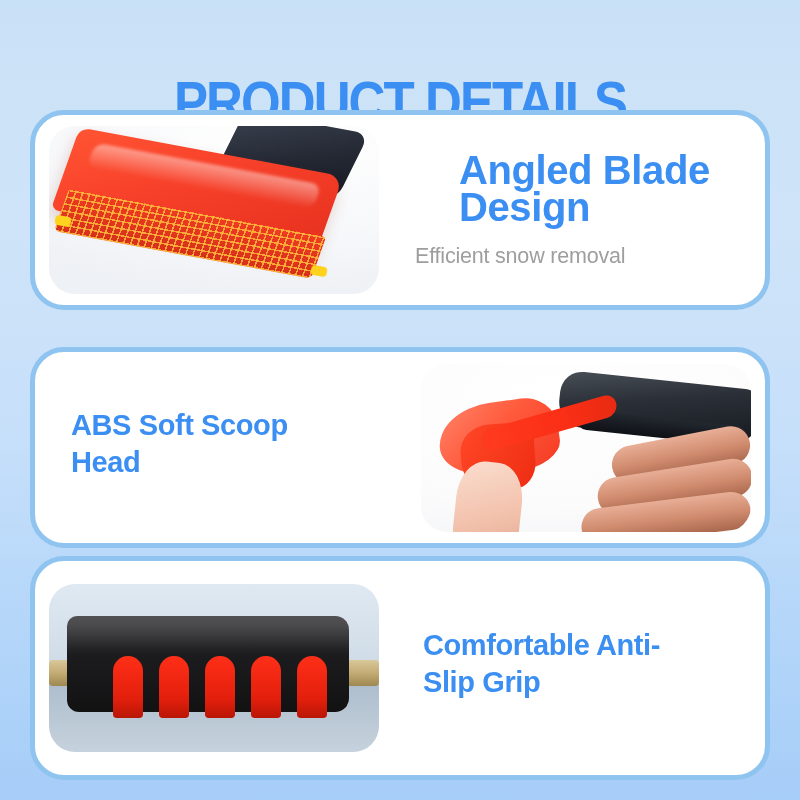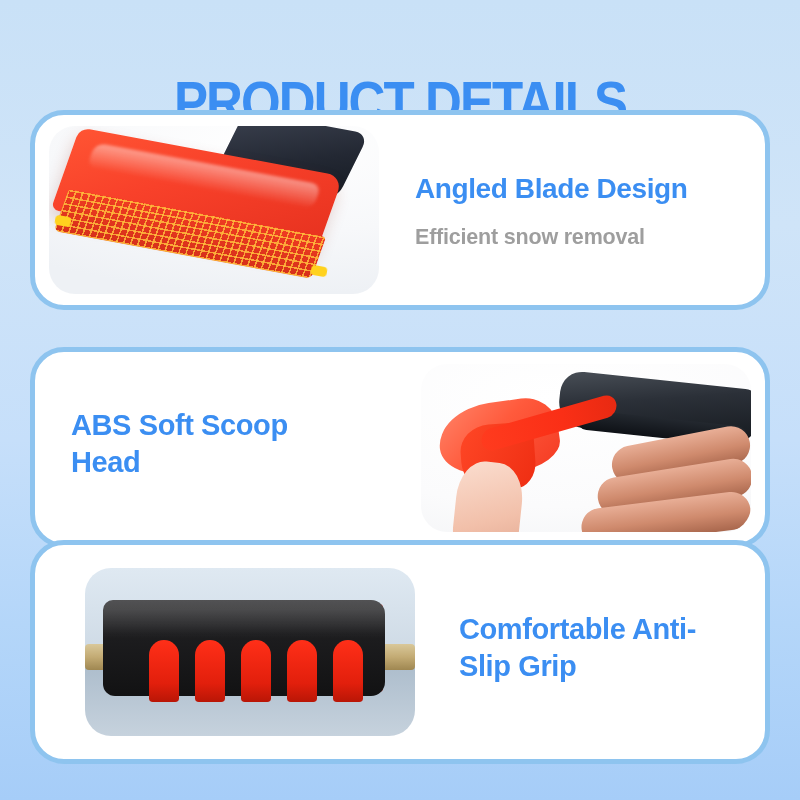--- a/index.html
+++ b/index.html
@@ -54,21 +54,21 @@
     box-sizing: border-box;
     background: #ffffff;
     border: 5px solid #8ec4ef;
     border-radius: 34px;
     display: flex;
     align-items: center;
     overflow: hidden;
   }
   .card-1 { top: 110px;  height: 200px; }
   .card-2 { top: 347px;  height: 201px; gap: 6px; }
-  .card-3 { top: 540px;  height: 224px; padding-left: 36px; }
+  .card-3 { top: 556px;  height: 224px; }
 
   .card.reverse { flex-direction: row-reverse; }
 
   
   .media {
     position: relative;
     width: 330px;
     height: 168px;
     margin: 0 14px;
     border-radius: 26px;
@@ -276,27 +276,27 @@
     font-weight: 700;
     font-size: 29px;
     line-height: 37px;
     letter-spacing: -0.4px;
     margin: 0 0 8px 0;
     -webkit-font-smoothing: antialiased;
   }
   .feature-sub {
     font-family: "Liberation Sans", sans-serif;
     color: #9e9e9e;
-    font-weight: 700;
+    font-weight: 400;
     font-size: 21px;
     line-height: 25px;
     letter-spacing: -0.2px;
     margin: 0;
   }
-  .card-1 .feature-title { font-size: 28px; margin-bottom: 18px; }
+  .card-1 .feature-title { font-size: 40px; margin-bottom: 18px; margin-left: 44px; }
   .card-1 .feature-sub   { font-size: 21.5px; }
   .card-2 .text { padding-left: 36px; }
   .card-2 .feature-title { max-width: 250px; }
   .card-3 .text { padding-left: 30px; }
   .card-3 .feature-title { max-width: 270px; }
 </style>
 </head>
 <body>
 
 <div class="page">

